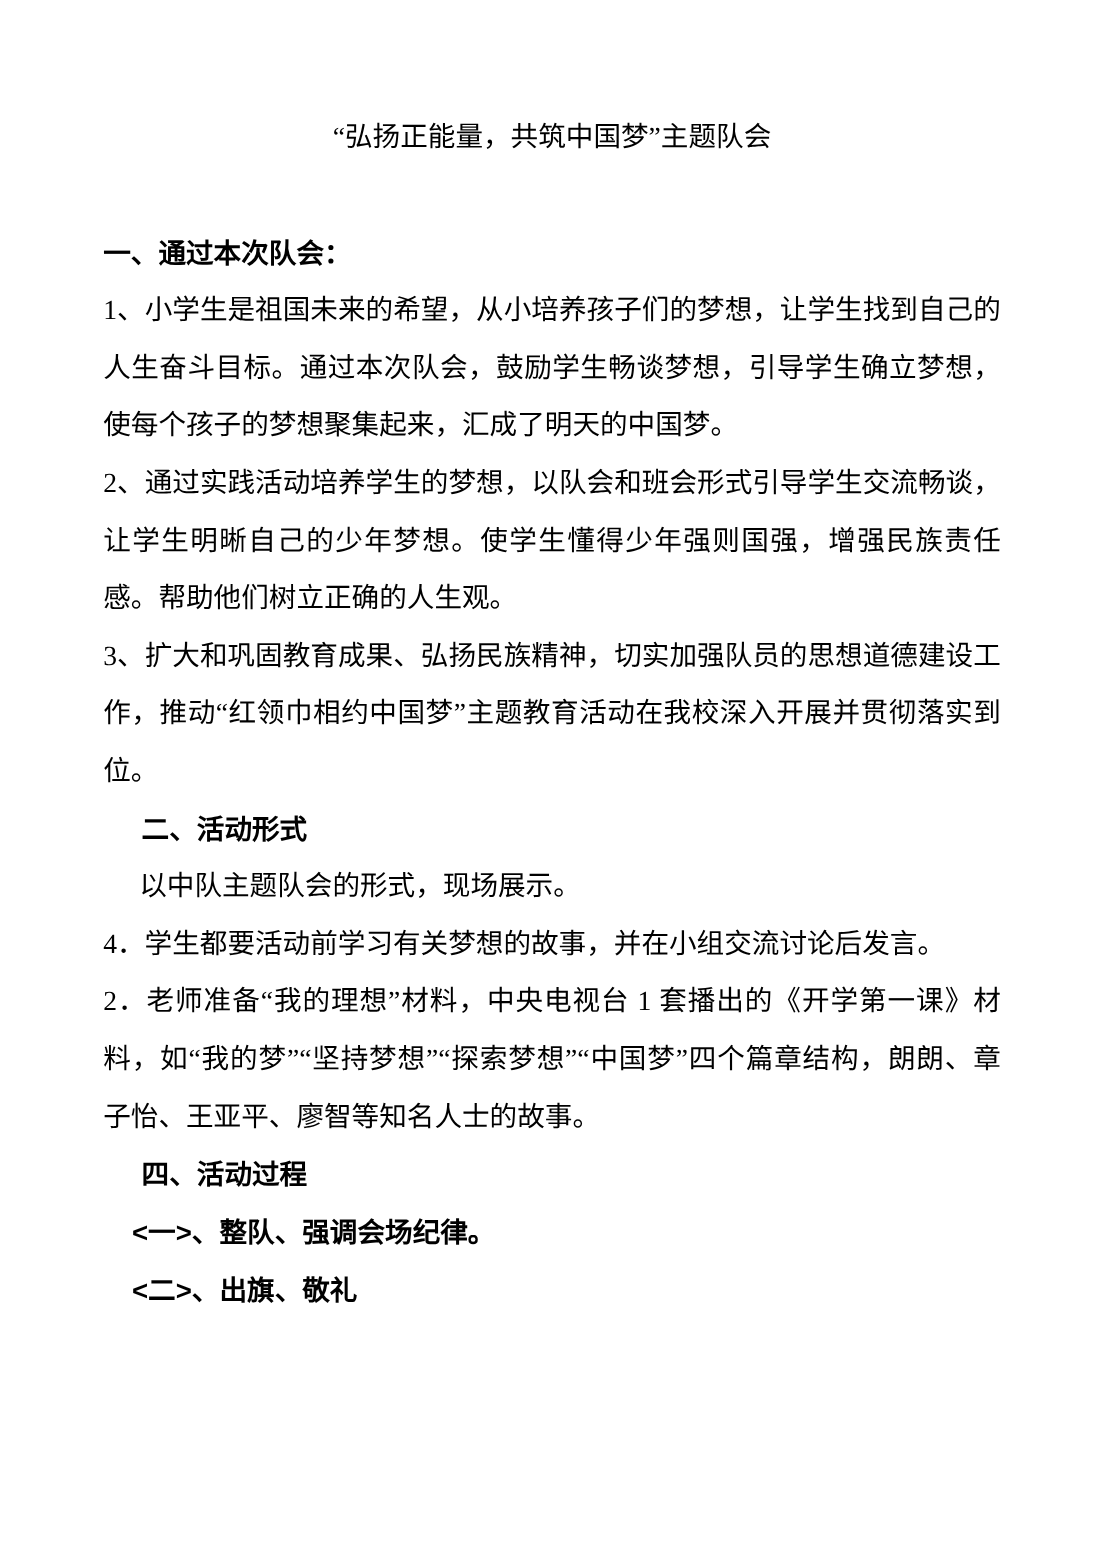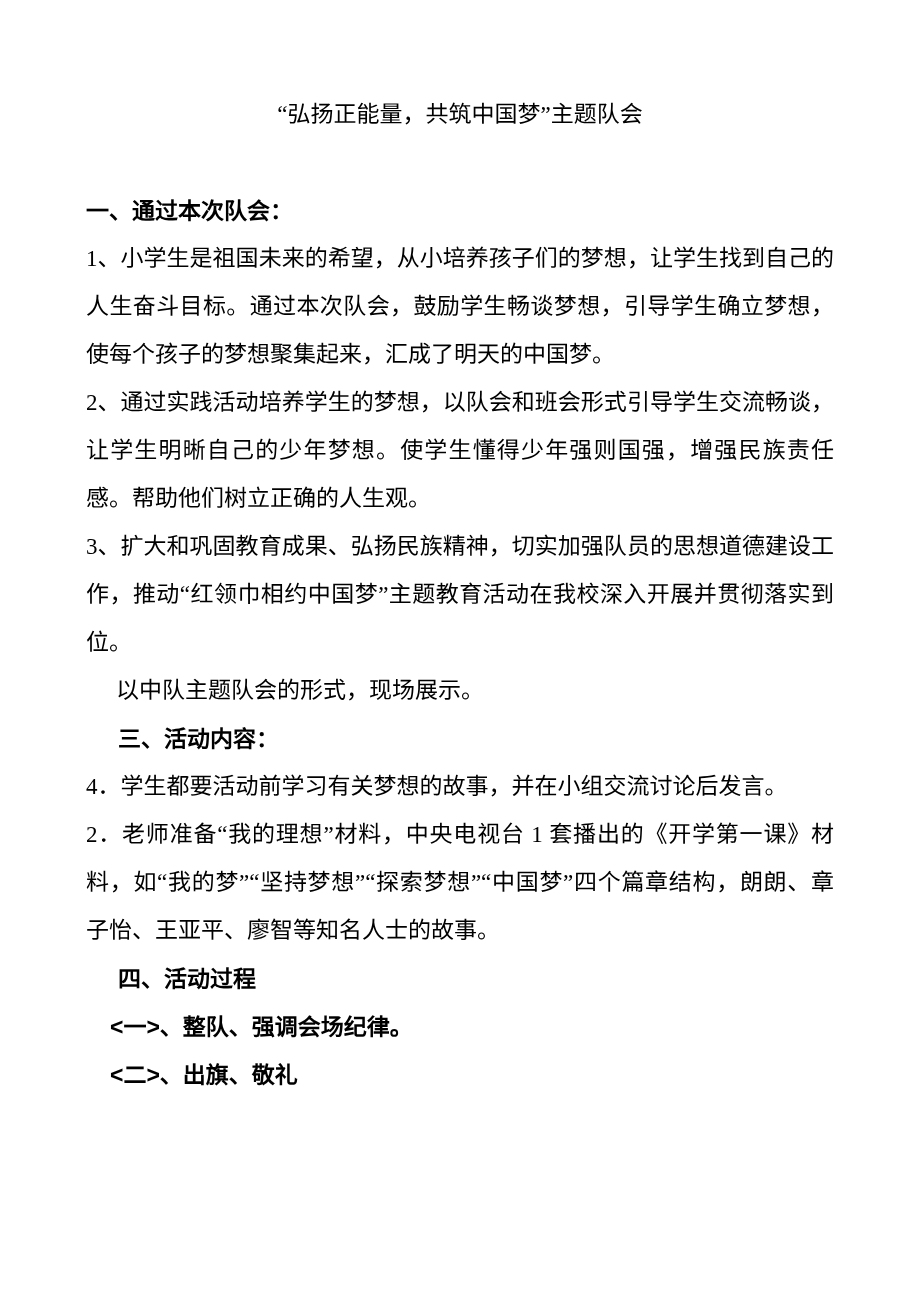--- a/index.html
+++ b/index.html
@@ -57,24 +57,24 @@
   <p class="doc-title">“弘扬正能量，共筑中国梦”主题队会</p>
 
   <p class="heading heading-flush">一、通过本次队会：</p>
 
   <p class="body-par">1、小学生是祖国未来的希望，从小培养孩子们的梦想，让学生找到自己的人生奋斗目标。通过本次队会，鼓励学生畅谈梦想，引导学生确立梦想，使每个孩子的梦想聚集起来，汇成了明天的中国梦。</p>
 
   <p class="body-par">2、通过实践活动培养学生的梦想，以队会和班会形式引导学生交流畅谈，让学生明晰自己的少年梦想。使学生懂得少年强则国强，增强民族责任感。帮助他们树立正确的人生观。</p>
 
   <p class="body-par">3、扩大和巩固教育成果、弘扬民族精神，切实加强队员的思想道德建设工作，推动“红领巾相约中国梦”主题教育活动在我校深入开展并贯彻落实到位。</p>
 
+  <p class="heading">二、活动形式</p>
 
   <p class="indented">以中队主题队会的形式，现场展示。</p>
 
-  <p class="heading">三、活动内容：</p>
 
   <p class="body-par">4．学生都要活动前学习有关梦想的故事，并在小组交流讨论后发言。</p>
 
   <p class="body-par">2．老师准备“我的理想”材料，中央电视台 1 套播出的《开学第一课》材料，如“我的梦”“坚持梦想”“探索梦想”“中国梦”四个篇章结构，朗朗、章子怡、王亚平、廖智等知名人士的故事。</p>
 
   <p class="heading">四、活动过程</p>
 
 
   <p class="step">&lt;一&gt;、整队、强调会场纪律。</p>
 

